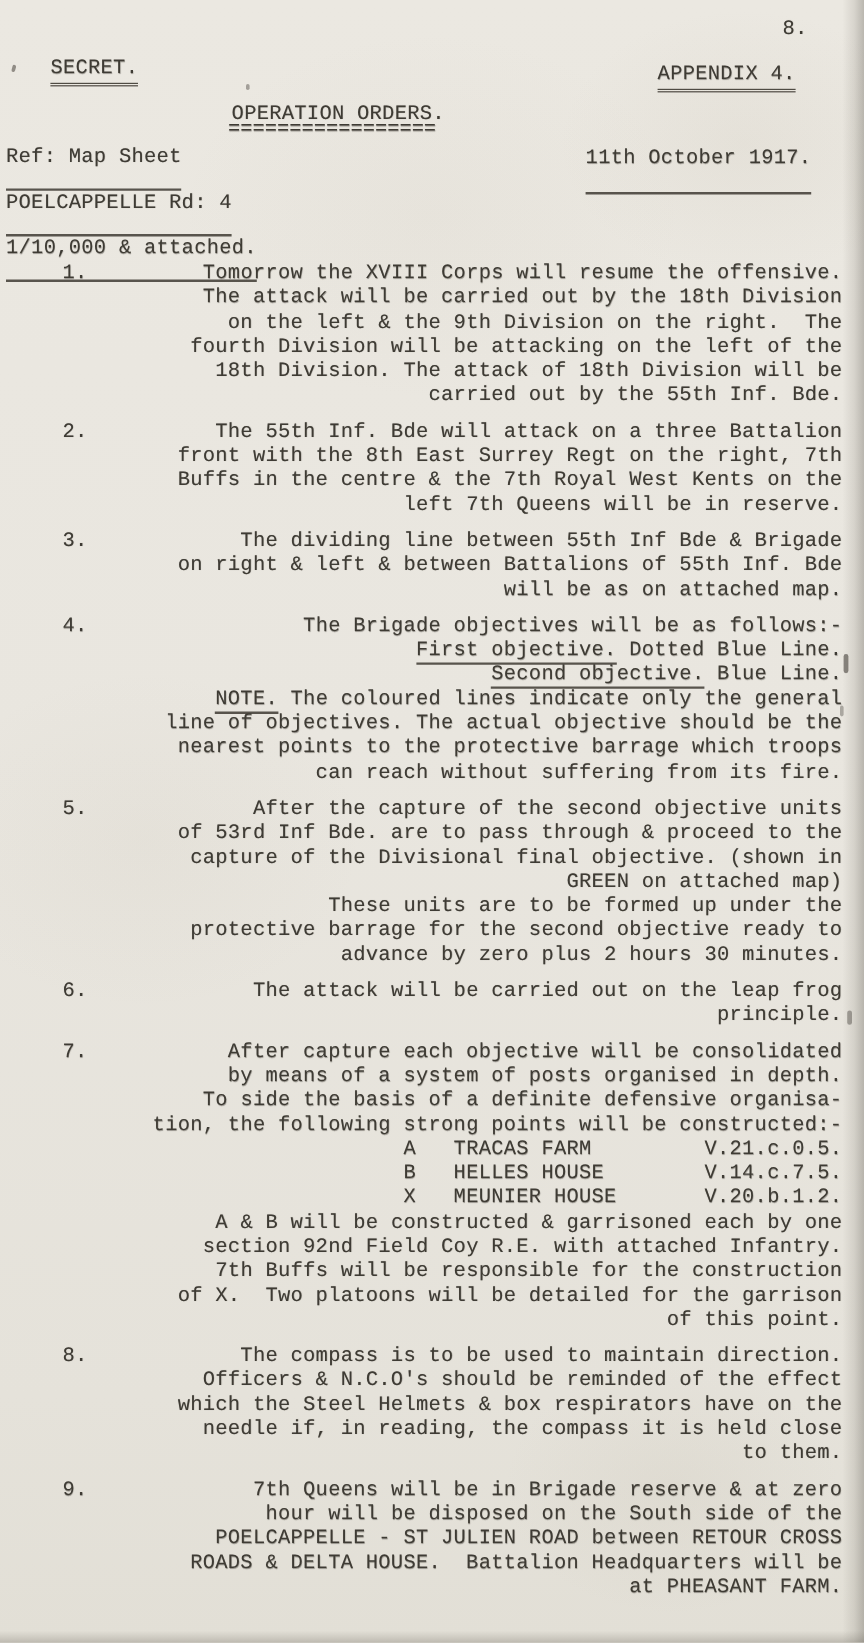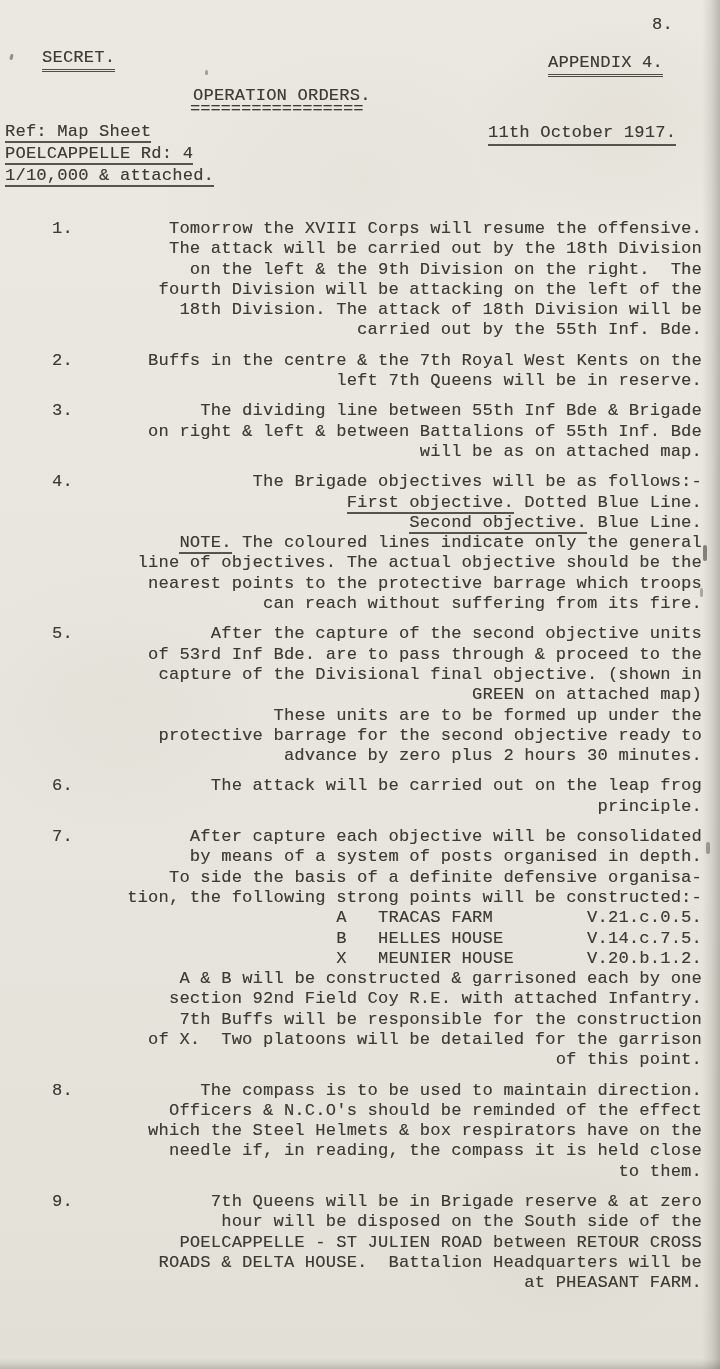--- a/index.html
+++ b/index.html
@@ -14,21 +14,21 @@
   .page::before {
     content:""; position:absolute; inset:0; pointer-events:none;
     background:
       radial-gradient(220px 160px at 620px 120px, rgba(176,166,146,0.10), transparent 70%),
       radial-gradient(260px 200px at 120px 700px, rgba(176,166,146,0.07), transparent 70%),
       radial-gradient(200px 150px at 560px 1240px, rgba(176,166,146,0.10), transparent 70%),
       radial-gradient(300px 220px at 360px 180px, rgba(170,160,140,0.06), transparent 70%);
   }
   .txt { text-shadow:0.3px 0.3px 0.6px rgba(58,54,46,0.45); }
   .abs { position:absolute; font-size:17px; letter-spacing:0.25px; line-height:20px; white-space:pre; }
-  .u1  { border-bottom:2px solid rgba(62,58,50,0.85); padding-bottom:1px; }
+  .u1  { border-bottom:2px solid rgba(62,58,50,0.85); padding-bottom:17px; }
   .u2  { border-bottom:3px double rgba(62,58,50,0.9); padding-bottom:1px;text-align:right; }
 
   .page-number { left:652px; top:15px; }
   .classification { left:42px; top:48px; }
   .appendix { left:548px; top:53px; }
   .doc-title { left:193px; top:86px; }
   .title-rule { left:190px; top:99px; letter-spacing:0; }
   .ref-block { position:absolute; left:5px; top:123px; }
   .ref-line { display:table; font-size:17px; letter-spacing:0.25px; line-height:17px; white-space:pre; margin-bottom:2px; }
   .doc-date { left:473px; top:123px;margin-left:15px; }
@@ -80,20 +80,22 @@
           <div class="pline">The attack will be carried out by the 18th Division</div>
           <div class="pline">on the left &amp; the 9th Division on the right.  The</div>
           <div class="pline">fourth Division will be attacking on the left of the</div>
           <div class="pline">18th Division. The attack of 18th Division will be</div>
           <div class="pline">carried out by the 55th Inf. Bde.</div>
         </div>
       </div>
       <div class="para">
         <span class="pnum">2.</span>
         <div class="plines">
+          <div class="pline">   The 55th Inf. Bde will attack on a three Battalion</div>
+          <div class="pline">front with the 8th East Surrey Regt on the right, 7th</div>
           <div class="pline">Buffs in the centre &amp; the 7th Royal West Kents on the</div>
           <div class="pline">left 7th Queens will be in reserve.</div>
         </div>
       </div>
       <div class="para">
         <span class="pnum">3.</span>
         <div class="plines">
           <div class="pline">   The dividing line between 55th Inf Bde &amp; Brigade</div>
           <div class="pline">on right &amp; left &amp; between Battalions of 55th Inf. Bde</div>
           <div class="pline">will be as on attached map.</div>

